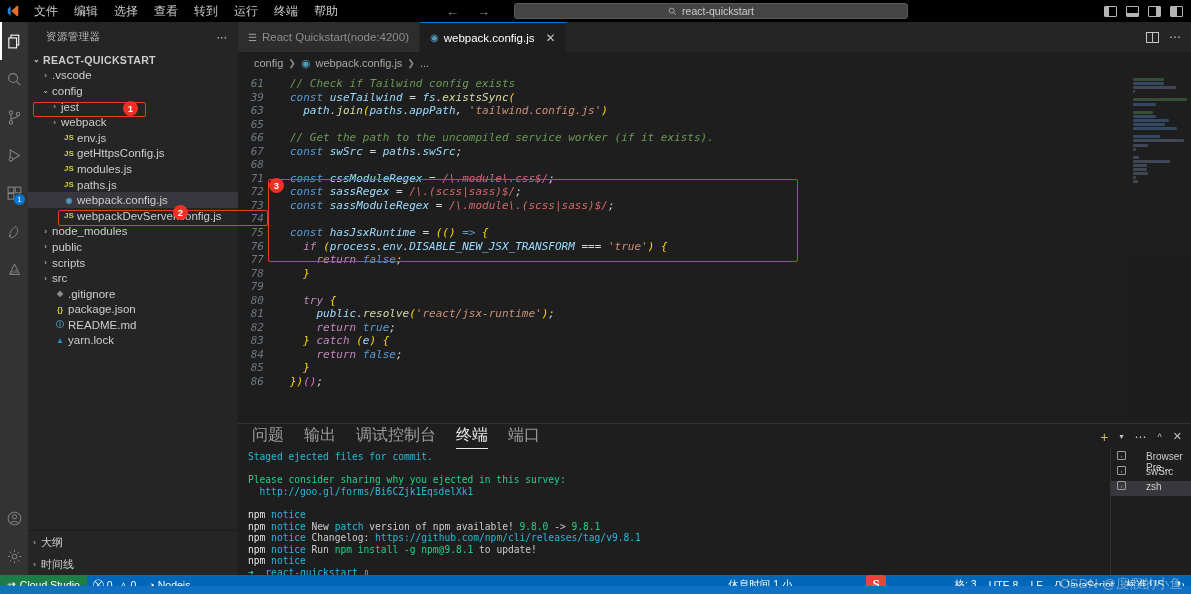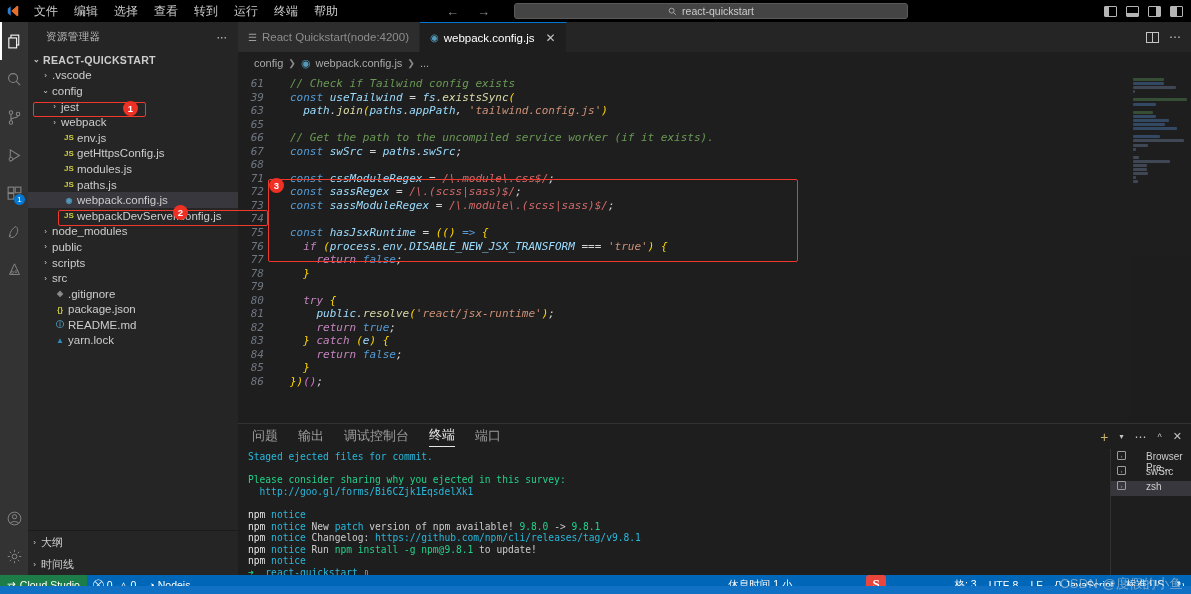--- a/index.html
+++ b/index.html
@@ -102,21 +102,21 @@
   .c-op{ color:#d4d4d4; }
   .c-reg{ color:#d16969; }
   .c-pun{ color:#ffd700; }
   .c-pun2{ color:#da70d6; }
   .c-blue{ color:#569cd6; }
 
   
   .panel{ height:152px; flex:0 0 152px; background:#1e1e1e; border-top:1px solid #333333;
     display:flex; flex-direction:column; }
   .panel-head{ height:25px; display:flex; align-items:center; padding-left:14px; flex:0 0 25px; }
-  .ptab{ font-size:13px; color:#9c9c9c; margin-right:20px; padding-bottom:2px; }
+  .ptab{ font-size:16px; color:#9c9c9c; margin-right:20px; padding-bottom:2px; }
   .ptab.active{ color:#e7e7e7; border-bottom:1px solid #e7e7e7; }
   .panel-actions{ margin-left:auto; display:flex; align-items:center; gap:11px;
     padding-right:9px; color:#c5c5c5; font-size:12px; }
   .panel-body{ flex:1; display:flex; min-height:0; }
   .term{ flex:1; font-family:"DejaVu Sans Mono", monospace; font-size:9.6px; line-height:11.6px;
     padding:2px 0 0 10px; color:#cccccc; overflow:hidden; white-space:pre; }
   .t-green{ color:#23d18b; }
   .t-cyan{ color:#29b8db; }
   .t-grey{ color:#cccccc; }
   .t-white{ color:#e5e5e5; }

